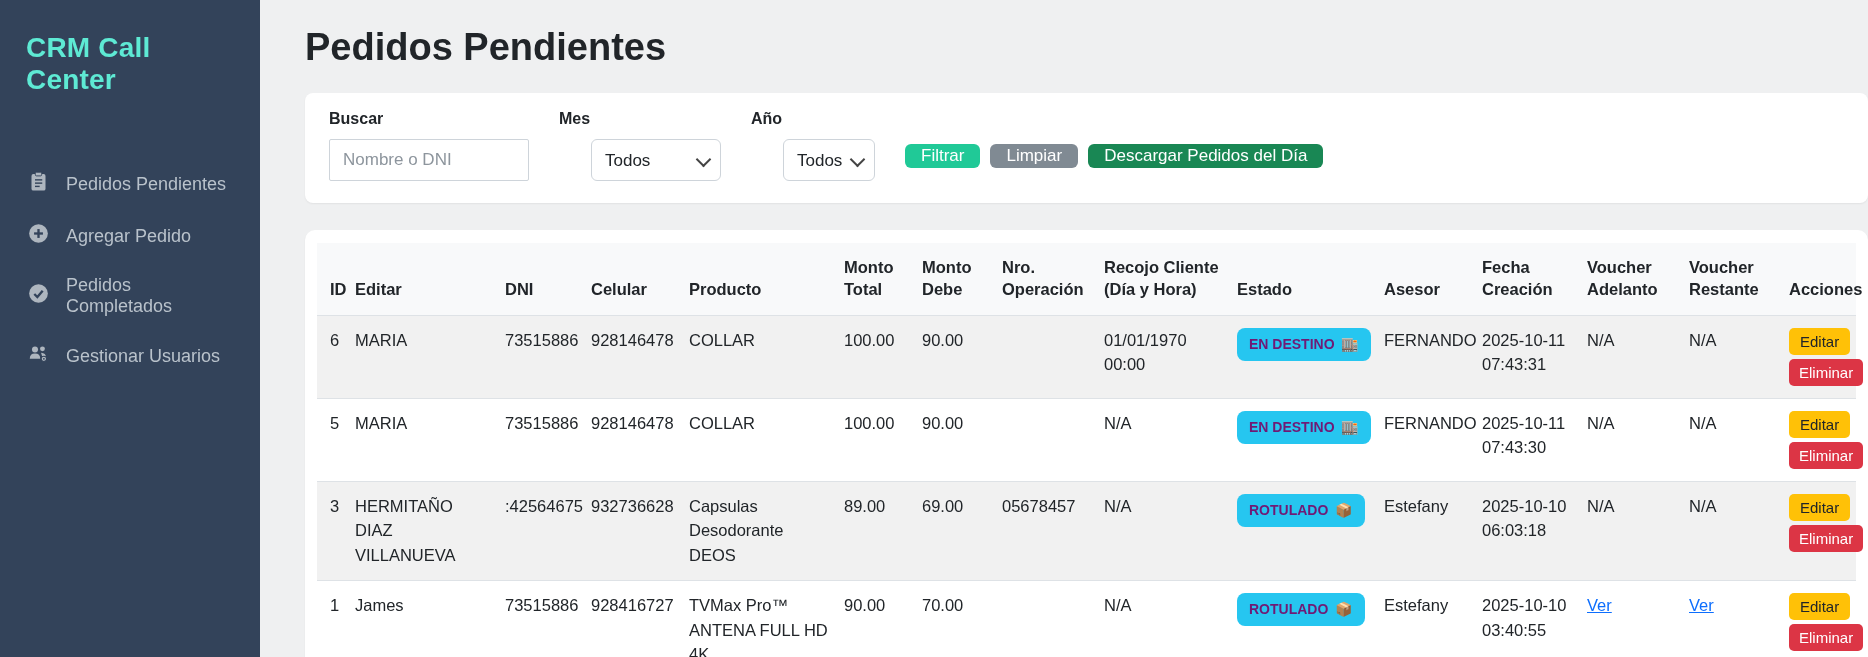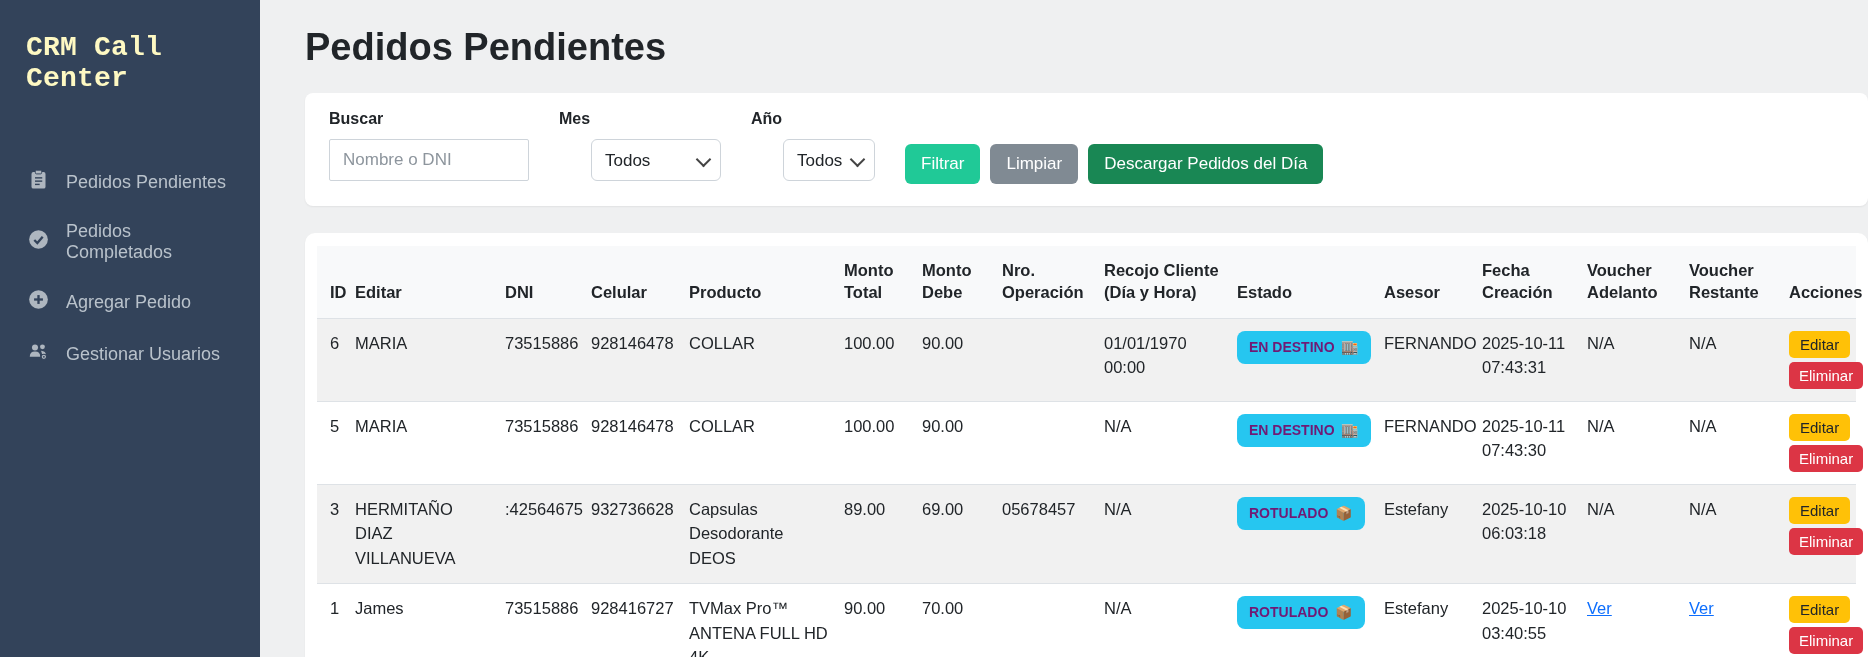--- a/index.html
+++ b/index.html
@@ -1,21 +1,21 @@
 <!DOCTYPE html>
 <html style="--sidebar-bg: #33435a; --accent-filtrar: #20c997; --accent-limpiar: #808a93; --accent-descargar: #198754; --accent-badge: #26c6f0; --accent-editar: #ffc107; --accent-eliminar: #dc3545; --accent-link: #0d6efd;"><head>
 <meta charset="utf-8">
 <style>
   html,body{margin:0;padding:0;width:1868px;height:657px;overflow:hidden;
     font-family:"Liberation Sans",sans-serif;background:#eff0f1;color:#212529;}
   .layout{display:flex;height:100%;}
 
   
   .sidebar{width:260px;flex-shrink:0;background:var(--sidebar-bg,#33435a);color:#b9c2cb;}
-  .brand{color:#fef9c3;font-size:28px;font-weight:bold;padding:32px 26px 10px;letter-spacing:.2px;font-family:Liberation Mono, monospace;}
+  .brand{color:#5eead4;font-size:28px;font-weight:bold;padding:32px 26px 10px;letter-spacing:.2px;}
   .nav{margin-top:52px;}
   .nav-item{display:flex;align-items:center;gap:17px;padding:13px 28px;font-size:18px;cursor:pointer;}
   .nav-item svg{width:21px;height:21px;flex-shrink:0;}
 
   
   .main{flex:1;min-width:0;padding:26px 0 0 45px;}
   .page-title{margin:0 0 24px;font-size:38px;font-weight:600;color:#212529;}
 
   
   .filter-card{background:#fff;border-radius:8px;box-shadow:0 1px 2px rgba(0,0,0,.06);
@@ -25,21 +25,21 @@
     padding:0 13px;font-size:17px;color:#495057;box-sizing:border-box;font-family:inherit;}
   .filter-group input::placeholder{color:#8d959d;}
   .select-wrap{position:relative;display:inline-block;padding-left:32px;}
   .select-wrap select{appearance:none;-webkit-appearance:none;height:42px;border:1px solid #ced4da;
     border-radius:6px;background:#fff;padding:0 30px 0 13px;font-size:17px;color:#212529;font-family:inherit;}
   .select-mes select{width:130px;}
   .select-ano select{width:92px;}
   .chev{position:absolute;right:12px;top:15px;width:9px;height:9px;border-right:2px solid #444;
     border-bottom:2px solid #444;transform:rotate(45deg);pointer-events:none;}
   .btn-row{display:flex;gap:10px;margin-top:34px;}
-  .btn{border:none;height:40px;padding:0 16px;border-radius:6px;font-size:17px;color:#fff;
+  .btn{border:none;height:24px;padding:0 16px;border-radius:6px;font-size:17px;color:#fff;
     cursor:pointer;font-family:inherit;white-space:nowrap;}
   .btn-filtrar{background:var(--accent-filtrar,#20c997);}
   .btn-limpiar{background:var(--accent-limpiar,#808a93);text-align:right;}
   .btn-descargar{background:var(--accent-descargar,#198754);}
 
   
   .table-card{background:#fff;border-radius:10px;margin-top:27px;padding:13px 12px 17px;
     box-shadow:0 1px 2px rgba(0,0,0,.06);}
   table{width:100%;border-collapse:collapse;table-layout:fixed;font-size:16.5px;}
   col:nth-child(1){width:38px;}  col:nth-child(2){width:150px;} col:nth-child(3){width:86px;}
@@ -80,34 +80,34 @@
               <line x1="6" y1="10.4" x2="12.2" y2="10.4" stroke="#33435a" stroke-width="1.2"></line>
               <line x1="6" y1="13.2" x2="10" y2="13.2" stroke="#33435a" stroke-width="1.2"></line>
             </svg>
         </span>
         <span>Pedidos Pendientes</span>
       </div>
       <div class="nav-item">
         <span>
           <svg viewBox="0 0 18 18">
               <circle cx="9" cy="9" r="8" fill="#aeb6bf"></circle>
-              <path d="M5.4 9.4 L8 12 L12.6 6.6" fill="none" stroke="#33435a" stroke-width="2"></path>
-            </svg>
-        </span>
-        <span>Pedidos Completados</span>
-      </div>
-      <div class="nav-item">
-        <span>
-          <svg viewBox="0 0 18 18">
-              <circle cx="9" cy="9" r="8" fill="#aeb6bf"></circle>
               <line x1="9" y1="5.2" x2="9" y2="12.8" stroke="#33435a" stroke-width="2"></line>
               <line x1="5.2" y1="9" x2="12.8" y2="9" stroke="#33435a" stroke-width="2"></line>
             </svg>
         </span>
         <span>Agregar Pedido</span>
+      </div>
+      <div class="nav-item">
+        <span>
+          <svg viewBox="0 0 18 18">
+              <circle cx="9" cy="9" r="8" fill="#aeb6bf"></circle>
+              <path d="M5.4 9.4 L8 12 L12.6 6.6" fill="none" stroke="#33435a" stroke-width="2"></path>
+            </svg>
+        </span>
+        <span>Pedidos Completados</span>
       </div>
       <div class="nav-item">
         <span>
           <svg viewBox="0 0 18 18">
               <circle cx="6" cy="5.6" r="2.6" fill="#aeb6bf"></circle>
               <path d="M1.5 13.5 q0 -4.4 4.5 -4.4 q4.5 0 4.5 4.4 z" fill="#aeb6bf"></path>
               <circle cx="12.4" cy="5" r="2.1" fill="#aeb6bf"></circle>
               <path d="M11.2 8.4 q4.2 0.2 4.2 4.1 l-3 0 z" fill="#aeb6bf"></path>
               <circle cx="13.6" cy="13.6" r="2.3" fill="#aeb6bf" stroke="#33435a" stroke-width="0.9"></circle>
               <circle cx="13.6" cy="13.6" r="0.8" fill="#33435a"></circle>

